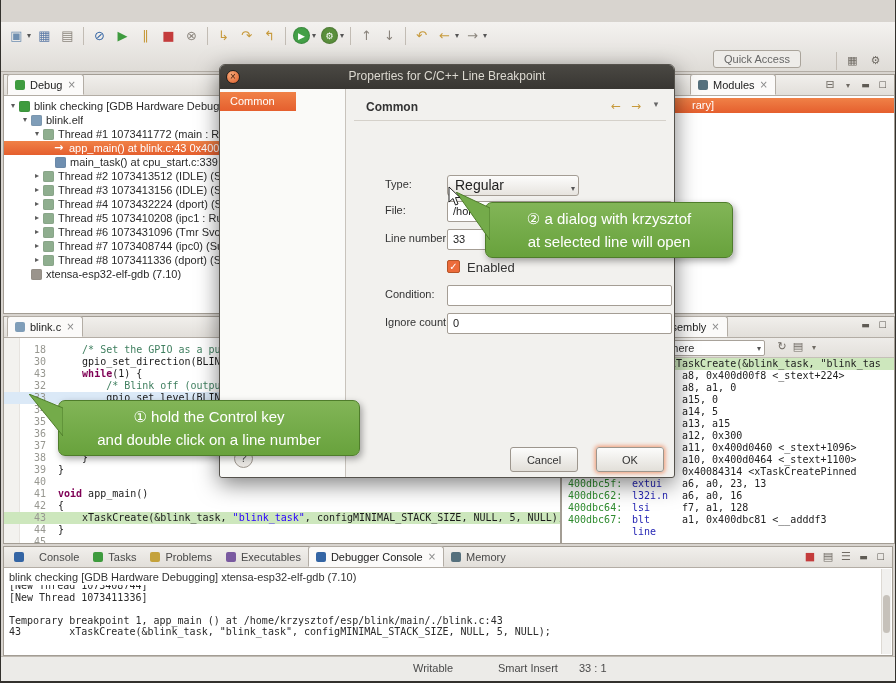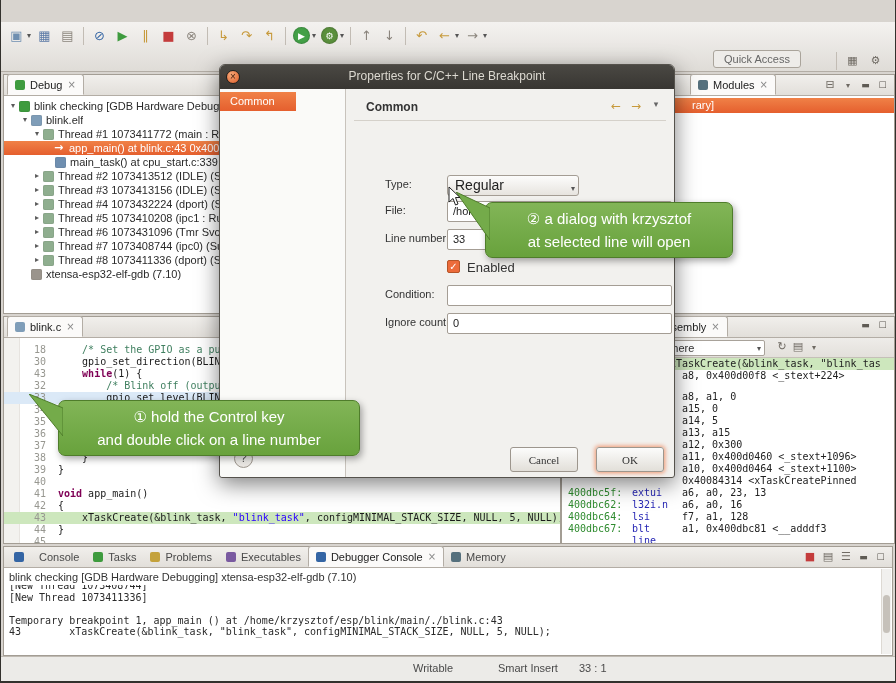--- a/index.html
+++ b/index.html
@@ -106,21 +106,21 @@
 .frow{position:absolute;left:0;right:0;height:22px}
 .flabel{position:absolute;left:39px;top:3px;font-size:11px;color:#333}
 .fvalue{position:absolute;left:101px;top:3px;font-size:11px;color:#333}
 .finput{position:absolute;left:101px;top:0;width:225px;height:21px;background:#fff;border:1px solid #a49d94;border-radius:2px;font-size:11px;color:#222;line-height:19px;padding:0 5px;white-space:nowrap;overflow:hidden}
 .fcombo{position:absolute;left:101px;top:0;width:132px;height:21px;background:linear-gradient(#fcfcfb,#e7e4df);border:1px solid #a49d94;border-radius:3px;font-size:14px;color:#222;line-height:19px;padding:0 16px 0 7px}
 .checkbox{position:absolute;left:101px;top:3px;width:13px;height:13px;background:#ec6b3a;border:1px solid #b55427;border-radius:2px;color:#fff;font-size:10px;line-height:12px;text-align:center}
 .checkbox::before{content:"✓"}
 .cblabel{position:absolute;left:121px;top:3px;font-size:13px;color:#333}
 .dlg-help{position:absolute;left:14px;bottom:9px;width:19px;height:19px;border:1px solid #9d968d;border-radius:50%;background:linear-gradient(#fcfcfb,#e7e4df);color:#555;font-size:12px;text-align:center;line-height:17px}
 .dlg-help::before{content:"?"}
-.dlg-btn{position:absolute;top:382px;width:68px;height:25px;background:linear-gradient(#fcfcfb,#e2dfd9);border:1px solid #9d968d;border-radius:3px;font-family:Liberation Serif, serif;font-size:11px;color:#333}
+.dlg-btn{position:absolute;top:382px;width:68px;height:25px;background:linear-gradient(#fcfcfb,#e2dfd9);border:1px solid #9d968d;border-radius:3px;font-family:Liberation Sans, sans-serif;font-size:11px;color:#333}
 .dlg-btn.ok{box-shadow:0 0 4px 1px rgba(240,120,70,.75)}
 
 .callout{position:absolute;background:linear-gradient(#82b557,#68a23c);border:1px solid #4f7d2b;border-radius:7px;box-shadow:2px 3px 7px rgba(0,0,0,.35);color:#fff;text-align:center;font-size:15px;line-height:23px;padding:4px 6px;z-index:60}
 .co-tri{position:absolute}
 .cursor{position:absolute;z-index:100}
 </style>
 </head>
 <body>
 
 <div class="win">
@@ -364,21 +364,21 @@
       </span>
       <span class="dis-icons">
         <span class="ico ico-refresh"></span>
         <span class="ico ico-source"></span>
         <span class="ico ico-menu"></span>
       </span>
     </div>
     <div class="dis-body">
         <div class="dis-row dis-src" style="padding-left: 108px;">xTaskCreate(&amp;blink_task, "blink_tas</div>
         <div class="dis-row" style="padding-left: 120px;"><span class="dis-ops">a8, 0x400d00f8 &lt;_stext+224&gt;</span></div>
-        <div class="dis-row" style="padding-left: 120px; margin-top: 9px;"><span class="dis-ops">a8, a1, 0</span></div>
+        <div class="dis-row" style="padding-left: 120px;"><span class="dis-ops">a8, a1, 0</span></div>
         <div class="dis-row" style="padding-left: 120px;"><span class="dis-ops">a15, 0</span></div>
         <div class="dis-row" style="padding-left: 120px;"><span class="dis-ops">a14, 5</span></div>
         <div class="dis-row" style="padding-left: 120px;"><span class="dis-ops">a13, a15</span></div>
         <div class="dis-row" style="padding-left: 120px;"><span class="dis-ops">a12, 0x300</span></div>
         <div class="dis-row" style="padding-left: 120px;"><span class="dis-ops">a11, 0x400d0460 &lt;_stext+1096&gt;</span></div>
         <div class="dis-row" style="padding-left: 120px;"><span class="dis-ops">a10, 0x400d0464 &lt;_stext+1100&gt;</span></div>
         <div class="dis-row" style="padding-left: 120px;"><span class="dis-ops">0x40084314 &lt;xTaskCreatePinned</span></div>
         <div class="dis-row" style="padding-left: 6px;"><span class="dis-addr">400dbc5f:</span><span class="dis-mnem">extui</span><span class="dis-ops">a6, a0, 23, 13</span></div>
         <div class="dis-row" style="padding-left: 6px;"><span class="dis-addr">400dbc62:</span><span class="dis-mnem">l32i.n</span><span class="dis-ops">a6, a0, 16</span></div>
         <div class="dis-row" style="padding-left: 6px;"><span class="dis-addr">400dbc64:</span><span class="dis-mnem">lsi</span><span class="dis-ops">f7, a1, 128</span></div>

